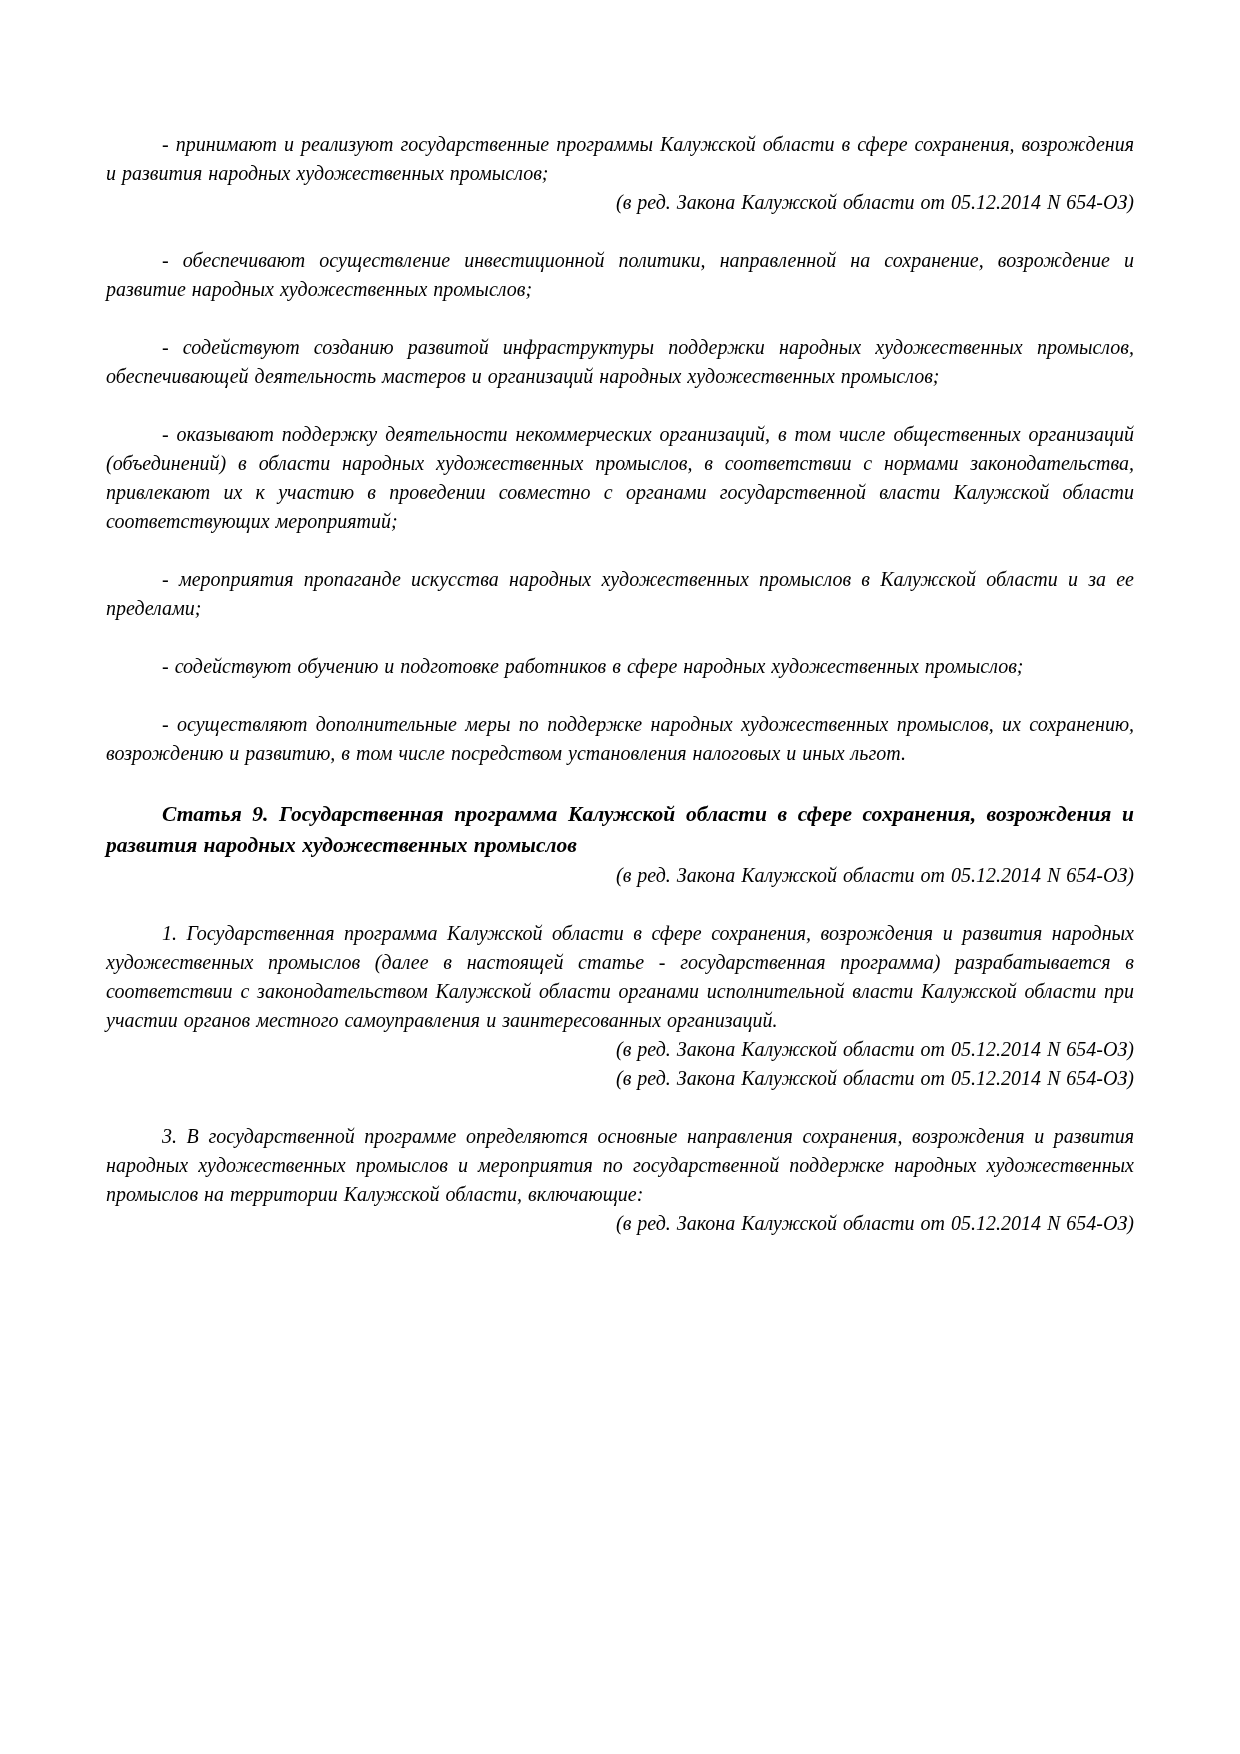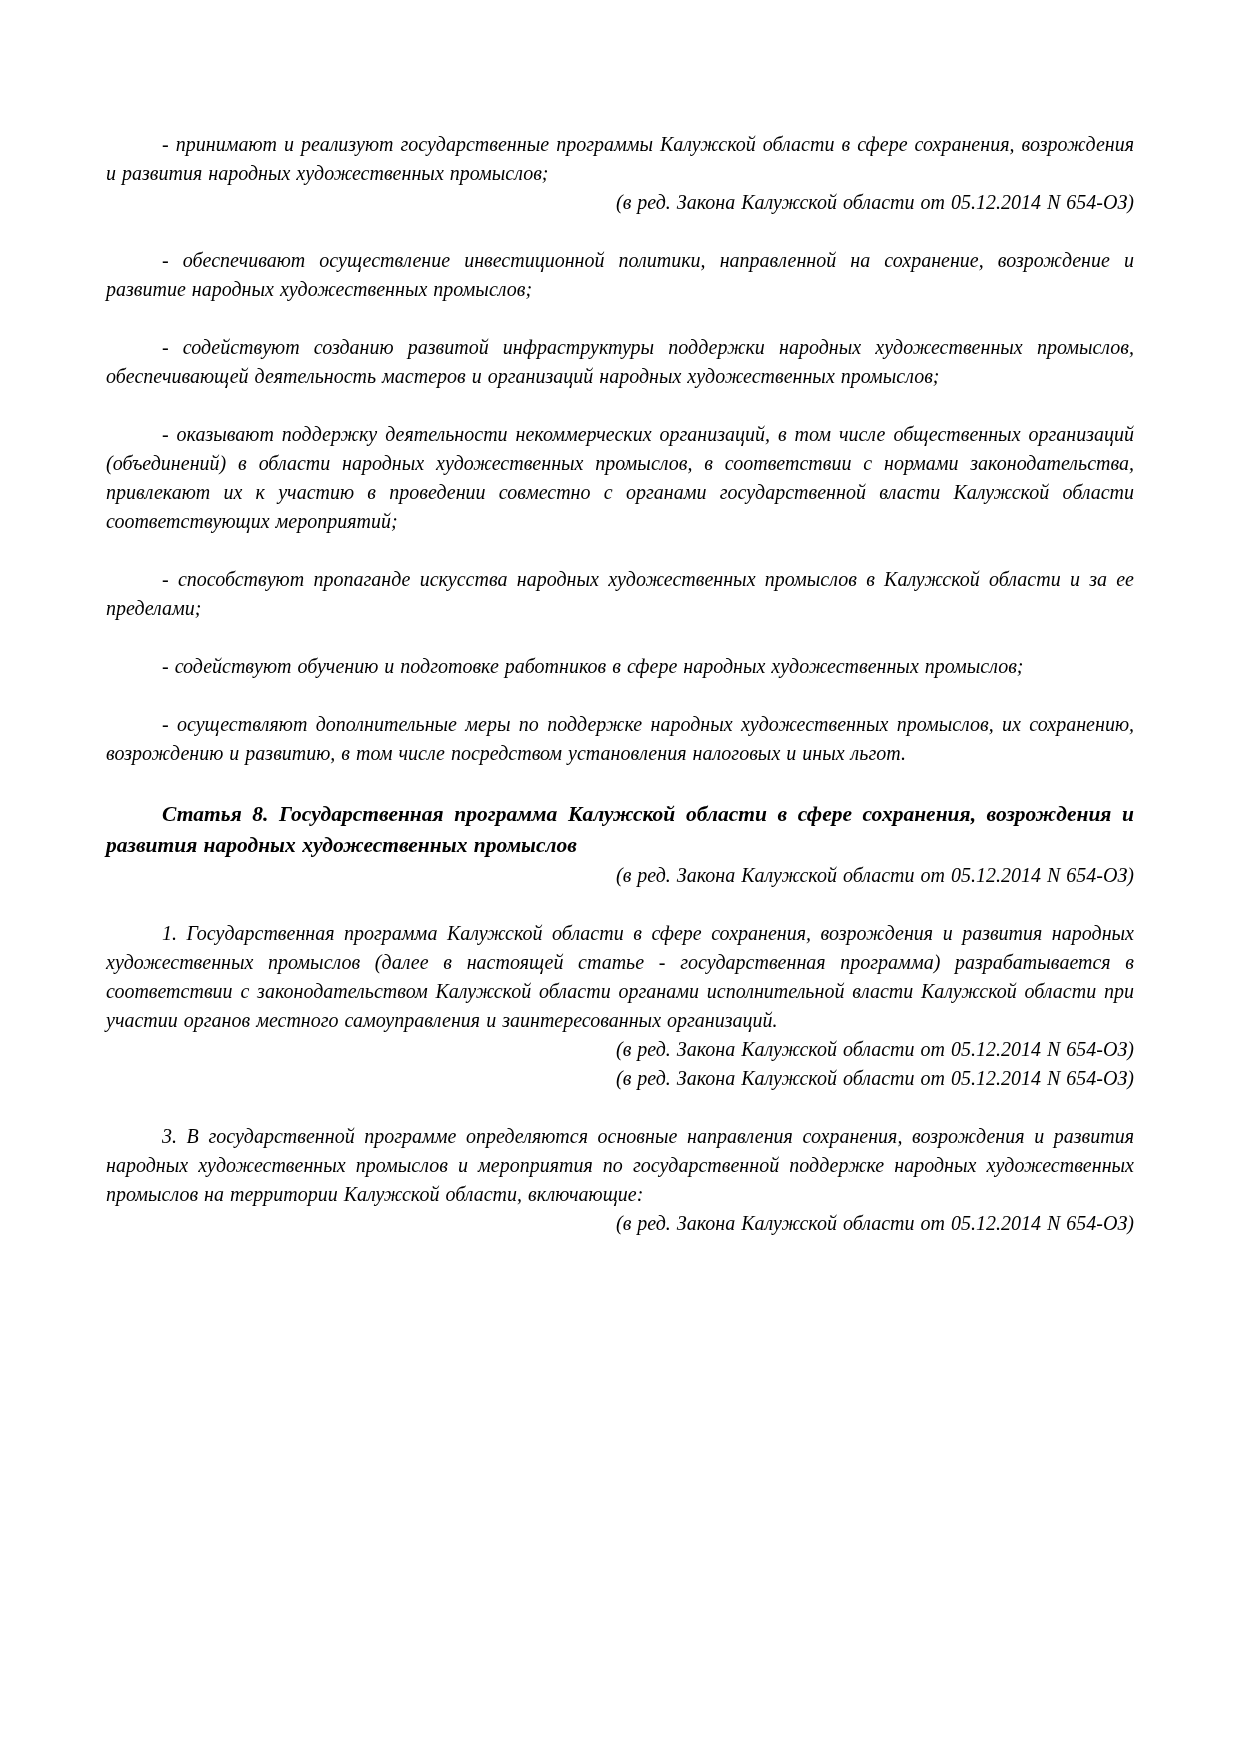--- a/index.html
+++ b/index.html
@@ -49,24 +49,24 @@
 </head>
 <body>
 
 <main class="page">
   <div>
       <p class="block body">- принимают и реализуют государственные программы Калужской области в сфере сохранения, возрождения и развития народных художественных промыслов;</p>
       <p class="block amendment">(в ред. Закона Калужской области от 05.12.2014 N 654-ОЗ)</p>
       <p class="block body">- обеспечивают осуществление инвестиционной политики, направленной на сохранение, возрождение и развитие народных художественных промыслов;</p>
       <p class="block body">- содействуют созданию развитой инфраструктуры поддержки народных художественных промыслов, обеспечивающей деятельность мастеров и организаций народных художественных промыслов;</p>
       <p class="block body">- оказывают поддержку деятельности некоммерческих организаций, в том числе общественных организаций (объединений) в области народных художественных промыслов, в соответствии с нормами законодательства, привлекают их к участию в проведении совместно с органами государственной власти Калужской области соответствующих мероприятий;</p>
-      <p class="block body">- способствуют пропаганде искусства народных художественных промыслов в Калужской области и за ее пределами;</p>
+      <p class="block body">- мероприятия пропаганде искусства народных художественных промыслов в Калужской области и за ее пределами;</p>
       <p class="block body">- содействуют обучению и подготовке работников в сфере народных художественных промыслов;</p>
       <p class="block body">- осуществляют дополнительные меры по поддержке народных художественных промыслов, их сохранению, возрождению и развитию, в том числе посредством установления налоговых и иных льгот.</p>
-      <p class="block heading">Статья 8. Государственная программа Калужской области в сфере сохранения, возрождения и развития народных художественных промыслов</p>
+      <p class="block heading">Статья 9. Государственная программа Калужской области в сфере сохранения, возрождения и развития народных художественных промыслов</p>
       <p class="block amendment">(в ред. Закона Калужской области от 05.12.2014 N 654-ОЗ)</p>
       <p class="block body">1. Государственная программа Калужской области в сфере сохранения, возрождения и развития народных художественных промыслов (далее в настоящей статье - государственная программа) разрабатывается в соответствии с законодательством Калужской области органами исполнительной власти Калужской области при участии органов местного самоуправления и заинтересованных организаций.</p>
       <p class="block amendment">(в ред. Закона Калужской области от 05.12.2014 N 654-ОЗ)</p>
       <p class="block amendment">(в ред. Закона Калужской области от 05.12.2014 N 654-ОЗ)</p>
       <p class="block body">3. В государственной программе определяются основные направления сохранения, возрождения и развития народных художественных промыслов и мероприятия по государственной поддержке народных художественных промыслов на территории Калужской области, включающие:</p>
       <p class="block amendment">(в ред. Закона Калужской области от 05.12.2014 N 654-ОЗ)</p>
     </div>
 </main>
 
 </body></html>

